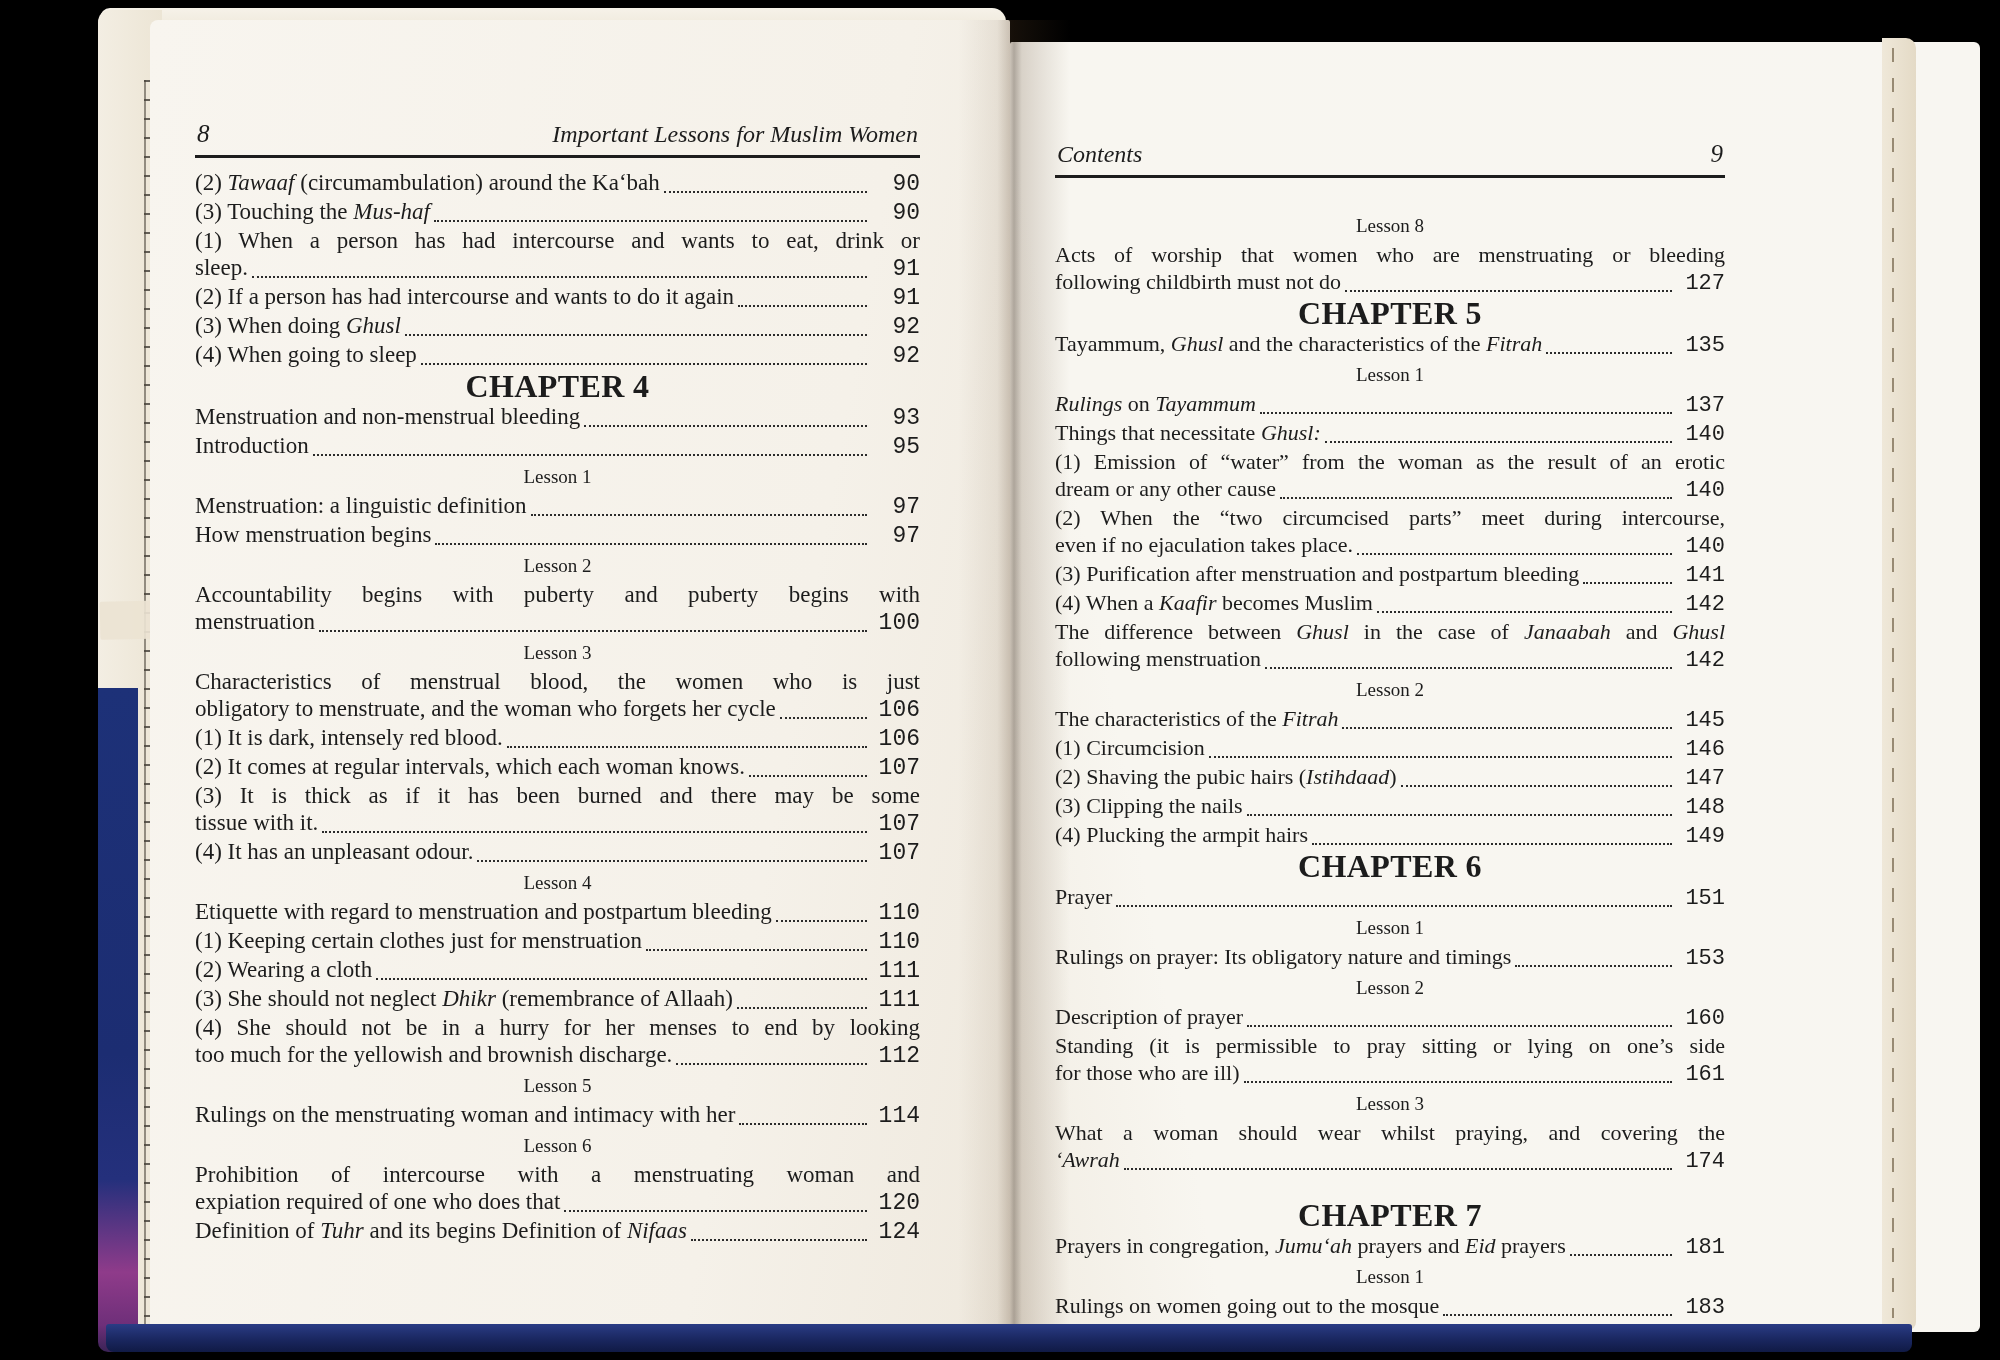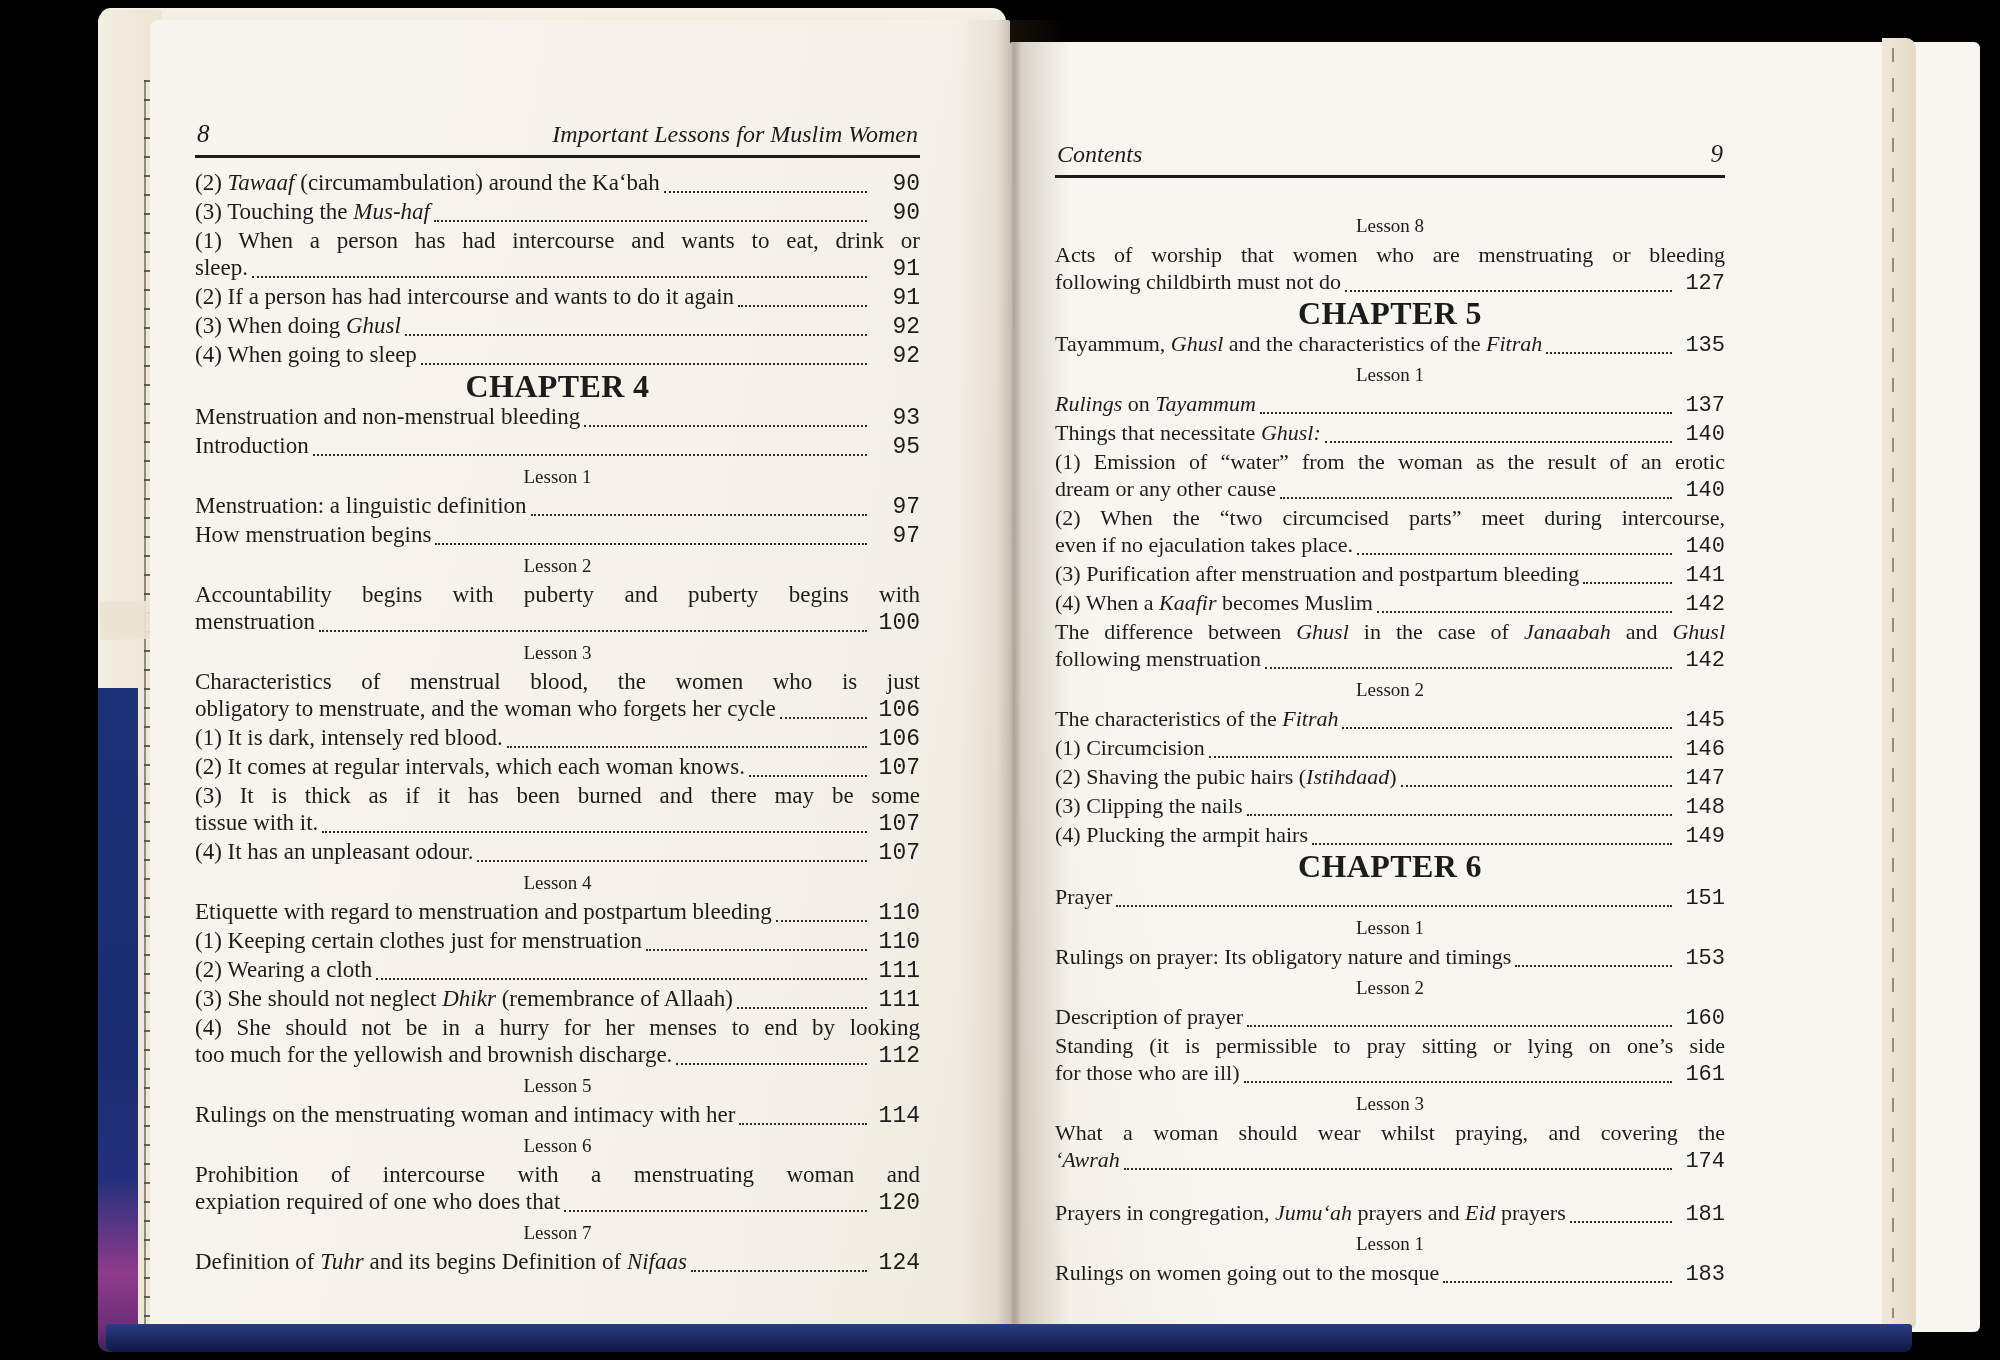--- a/index.html
+++ b/index.html
@@ -200,21 +200,20 @@
               <span class="dots"></span>
               <span class="pg">114</span>
             </div>
             <div class="row lesson">Lesson 6</div>
             <div class="row cont"><span class="t"><span>Prohibition of intercourse with a menstruating woman and</span></span></div>
             <div class="row entry">
               <span class="t"><span>expiation required of one who does that</span></span>
               <span class="dots"></span>
               <span class="pg">120</span>
             </div>
-            <div class="row lesson">Lesson 7</div>
             <div class="row entry">
               <span class="t"><span>Definition of </span><span class="it">Tuhr</span><span> and its begins Definition of </span><span class="it">Nifaas</span></span>
               <span class="dots"></span>
               <span class="pg">124</span>
             </div>
           </div>
       </div>
     </div>
 
     <div class="page page-right">
@@ -327,20 +326,21 @@
               <span class="pg">161</span>
             </div>
             <div class="row lesson">Lesson 3</div>
             <div class="row cont"><span class="t"><span>What a woman should wear whilst praying, and covering the</span></span></div>
             <div class="row entry">
               <span class="t"><span class="it">‘Awrah</span><span> </span></span>
               <span class="dots"></span>
               <span class="pg">174</span>
             </div>
             <div class="row gap"></div>
+            <div class="row chapter">CHAPTER 7</div>
             <div class="row entry">
               <span class="t"><span>Prayers in congregation, </span><span class="it">Jumu‘ah</span><span> prayers and </span><span class="it">Eid</span><span> prayers</span></span>
               <span class="dots"></span>
               <span class="pg">181</span>
             </div>
             <div class="row lesson">Lesson 1</div>
             <div class="row entry">
               <span class="t"><span>Rulings on women going out to the mosque</span></span>
               <span class="dots"></span>
               <span class="pg">183</span>

